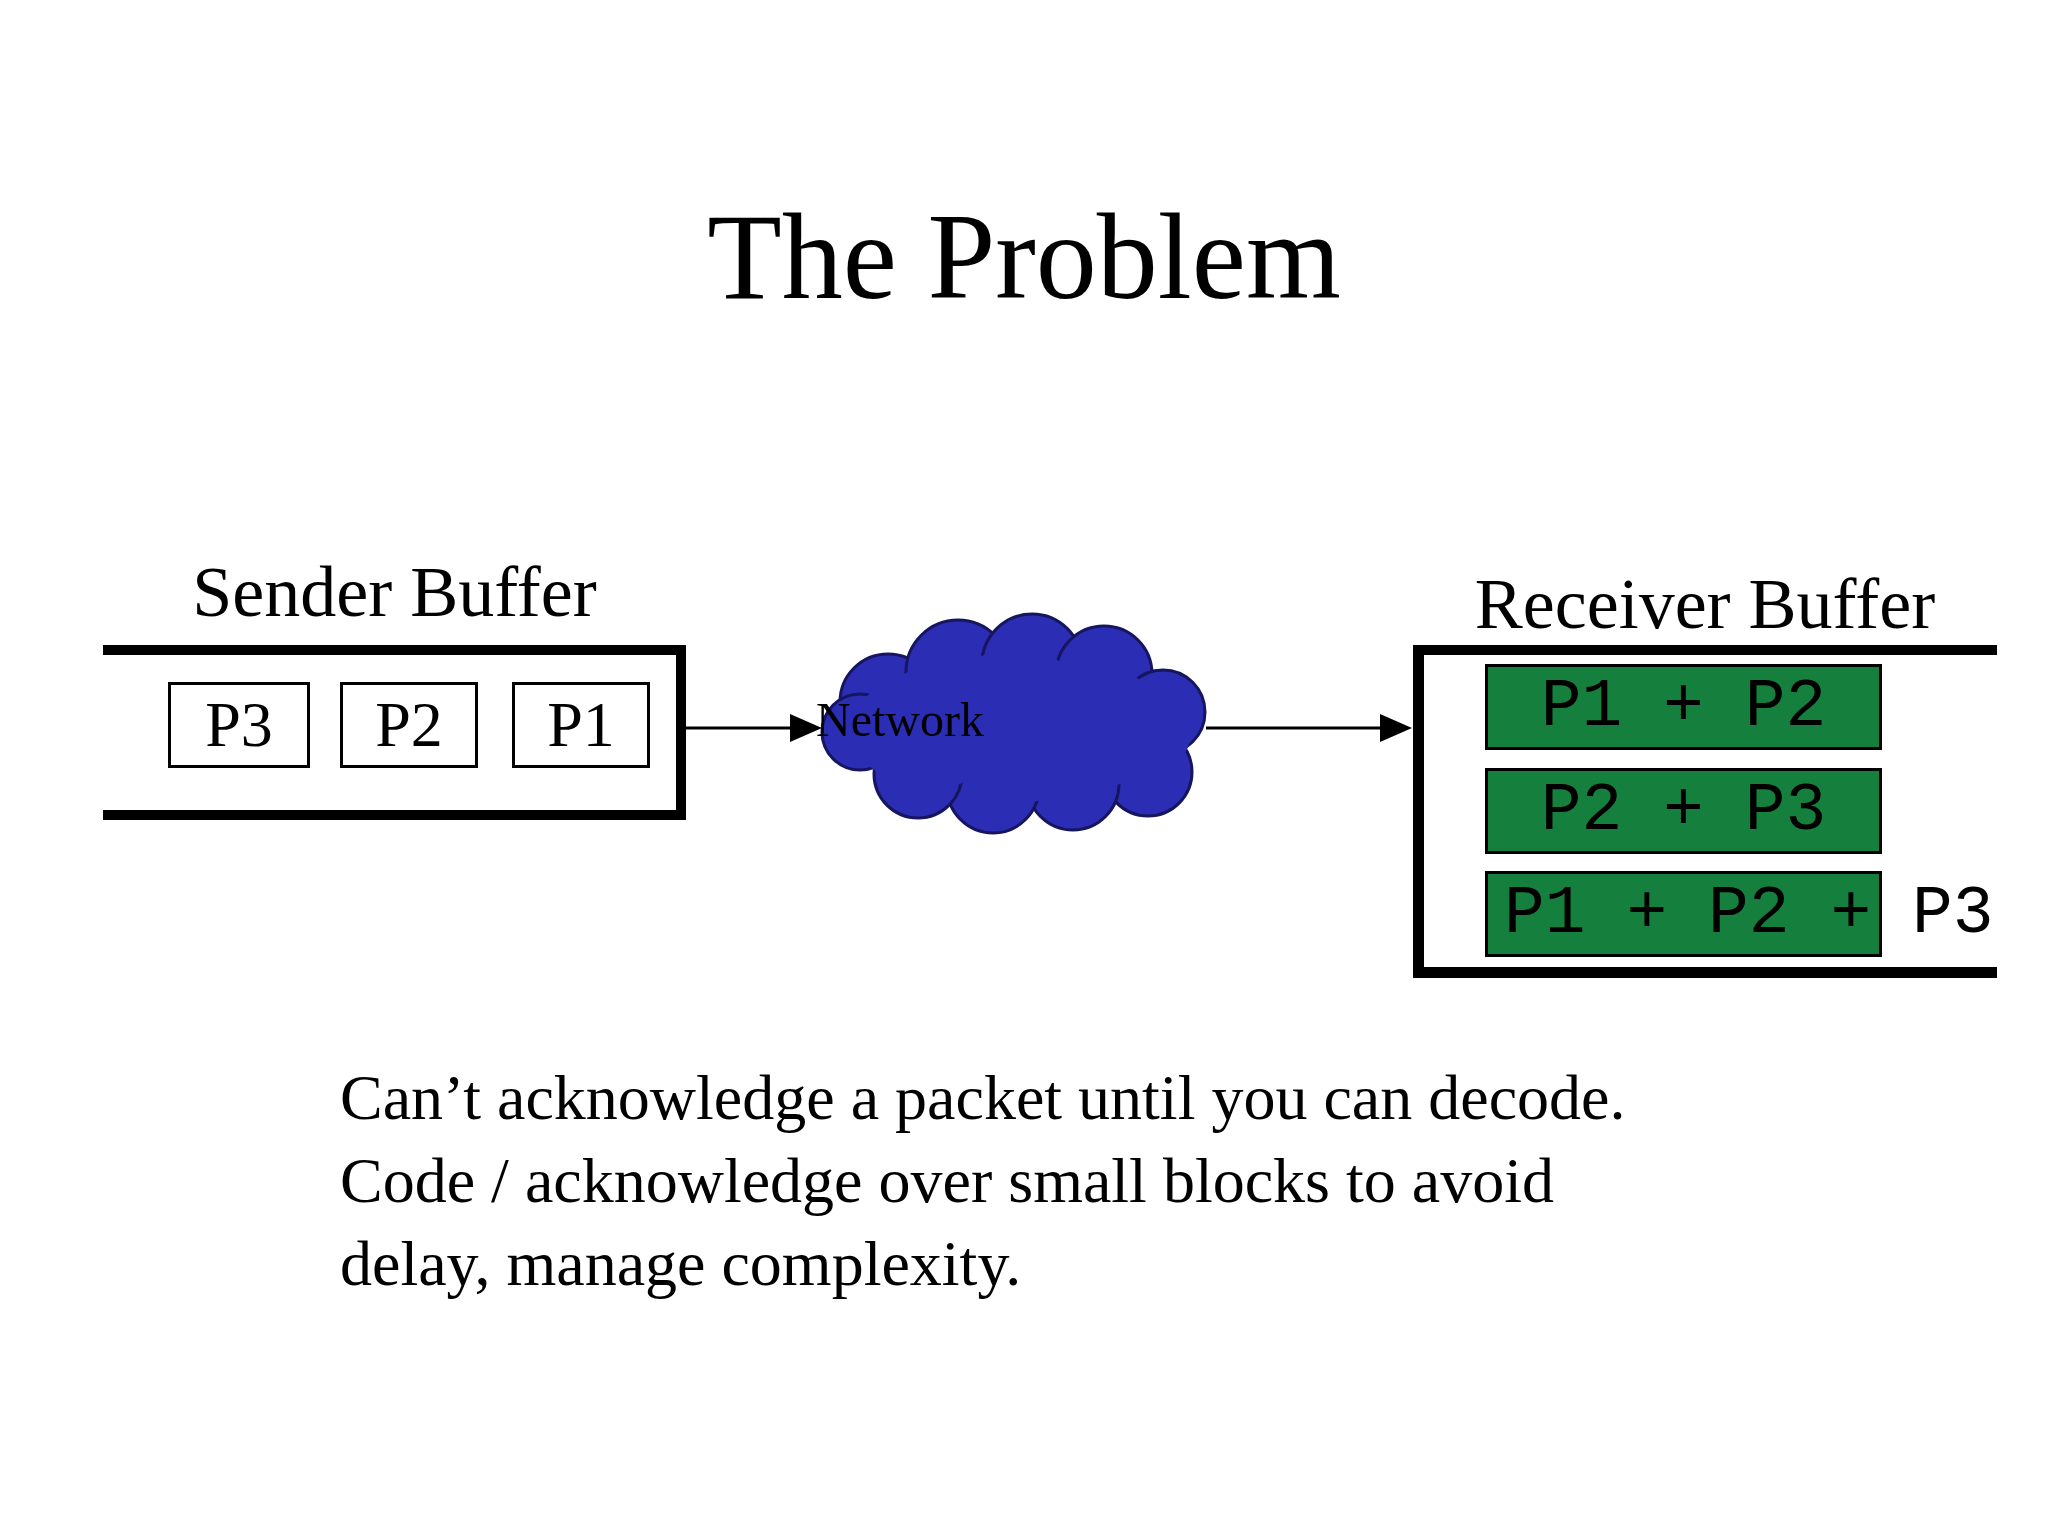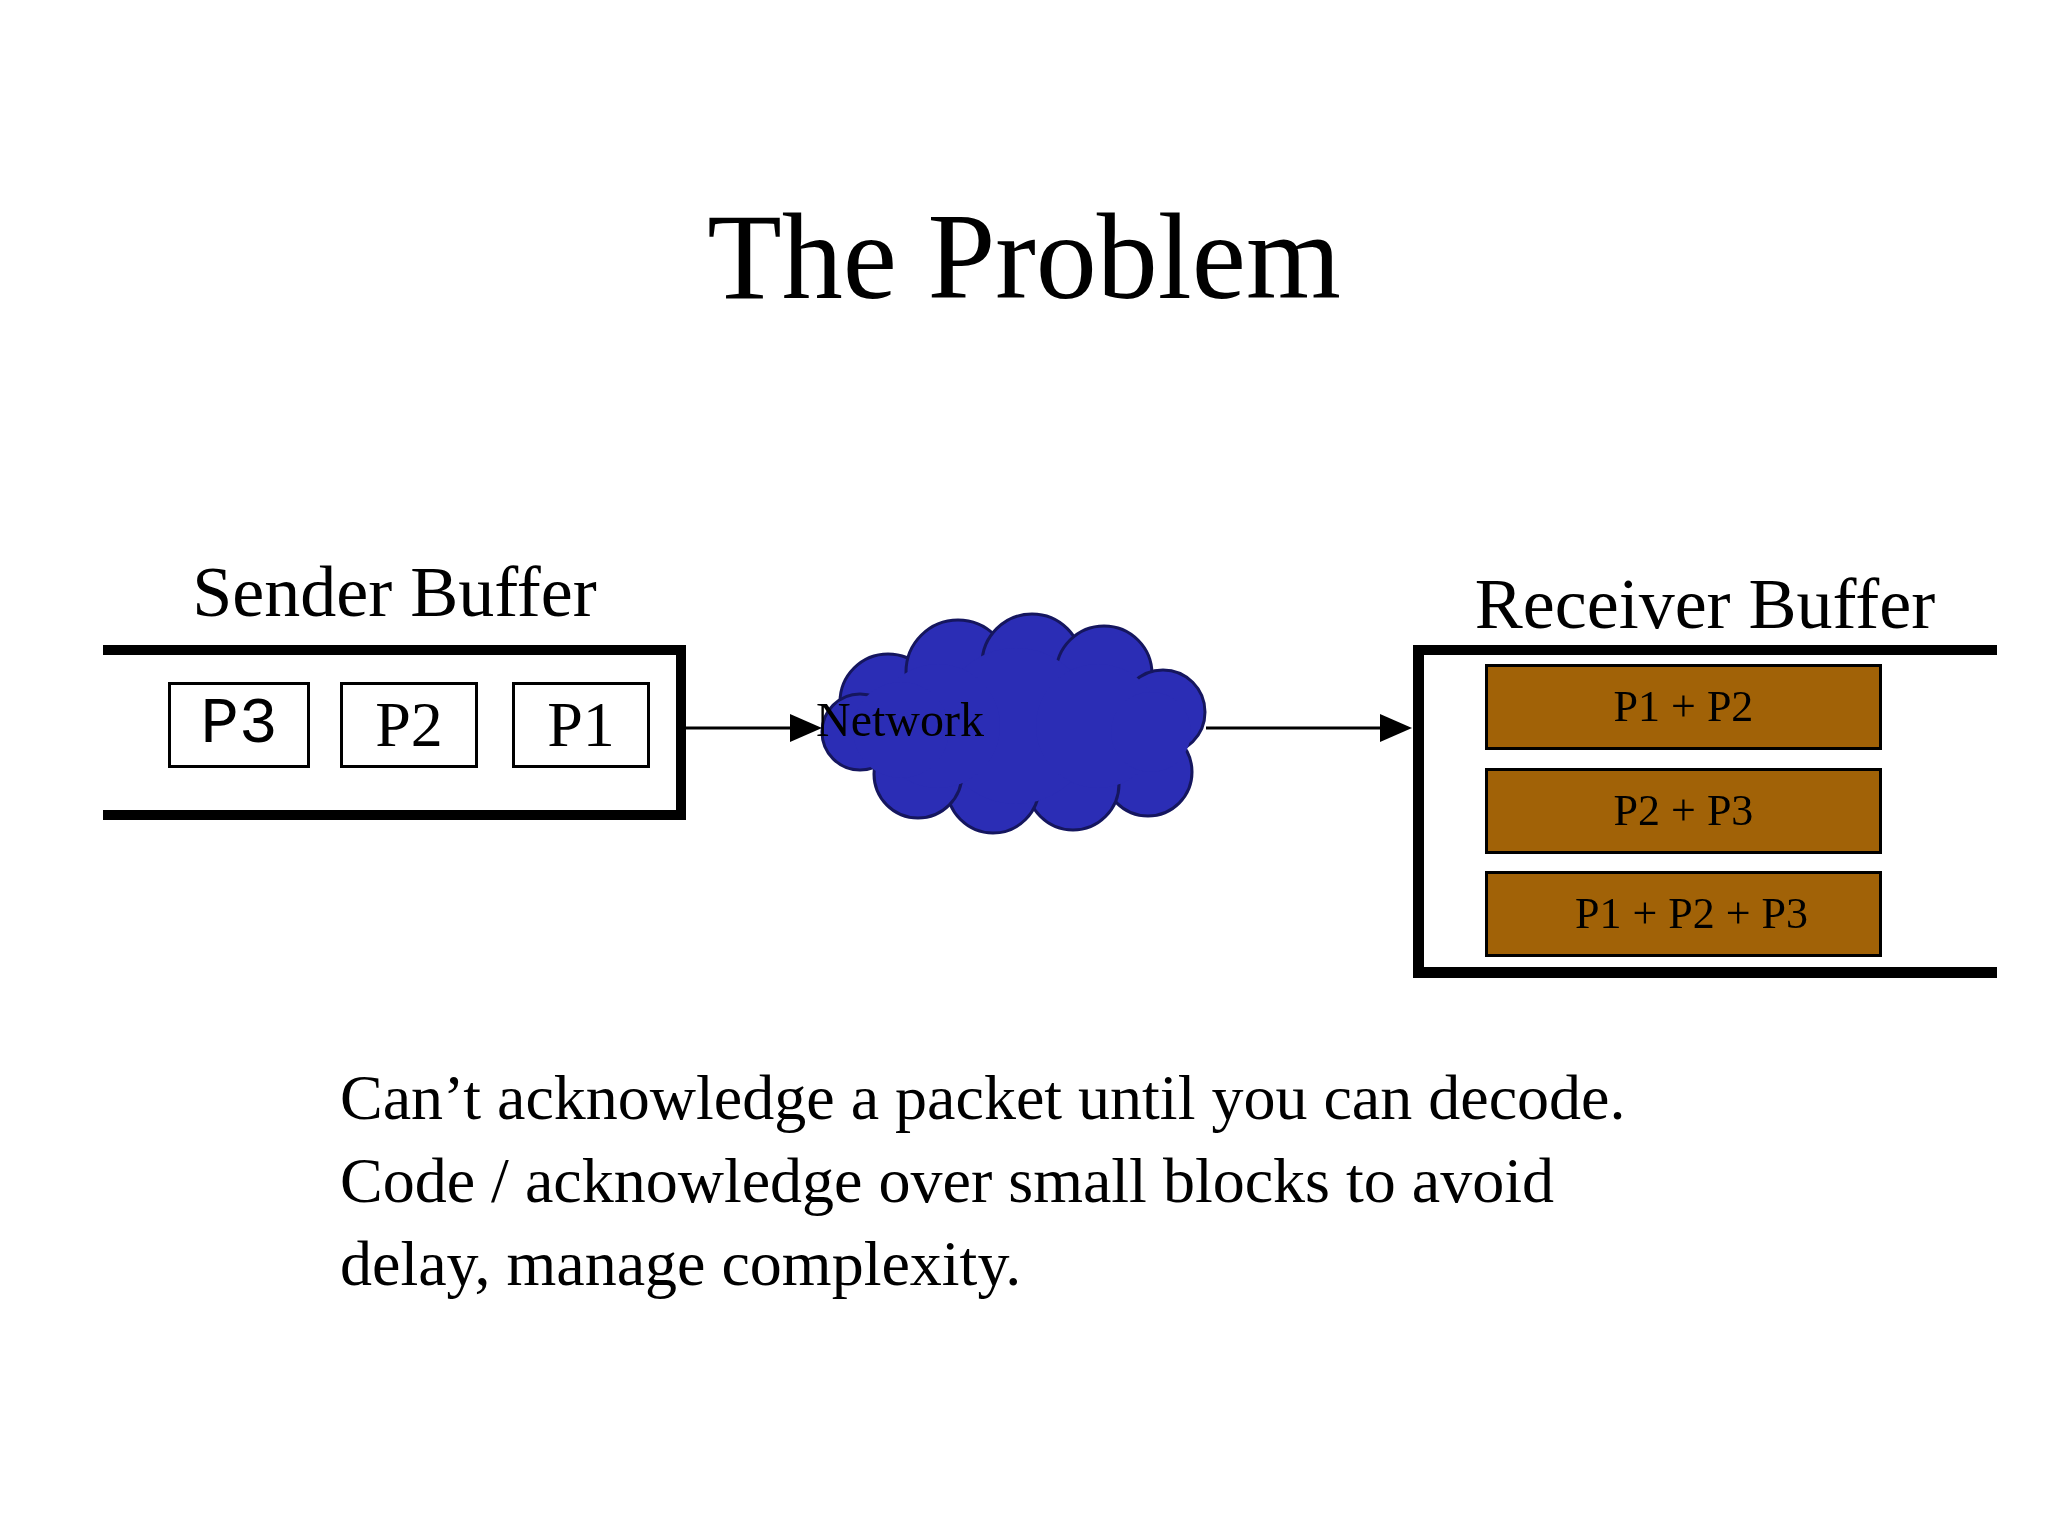--- a/index.html
+++ b/index.html
@@ -49,32 +49,33 @@
 
   .packet-box {
     top: 682px; height: 86px;
     box-sizing: border-box;
     border: 3px solid #000;
     font-size: 64px; line-height: 80px;
     text-align: center;
     background: #ffffff;
     white-space: nowrap;
   }
-  .packet-p3 { left: 168px; width: 142px; font-family: Liberation Mono, monospace; }
+  .packet-p3 { left: 168px; width: 142px; }
   .packet-p2 { left: 340px; width: 138px; }
   .packet-p1 { left: 512px; width: 138px; }
 
   .combo-box {
     left: 1485px; width: 397px; height: 86px;
     box-sizing: border-box;
     border: 3px solid #000;
-    font-size: 44px; line-height: 80px;
+    font-size: 68px; line-height: 80px;
     text-align: center;
-    background: #a16207;
+    background: #15803d;
     white-space: nowrap;
+    font-family: Liberation Mono, monospace;
   }
   .combo-1 { top: 664px; }
   .combo-2 { top: 768px; }
   .combo-3 { top: 871px; padding-left: 16px; }
 
   .cloud-svg { left: 816px; top: 610px; width: 400px; height: 230px; }
   .network-label {
     left: 816px; top: 692px; width: 400px;
     font-size: 48px; line-height: 56px;
     text-align: left;

